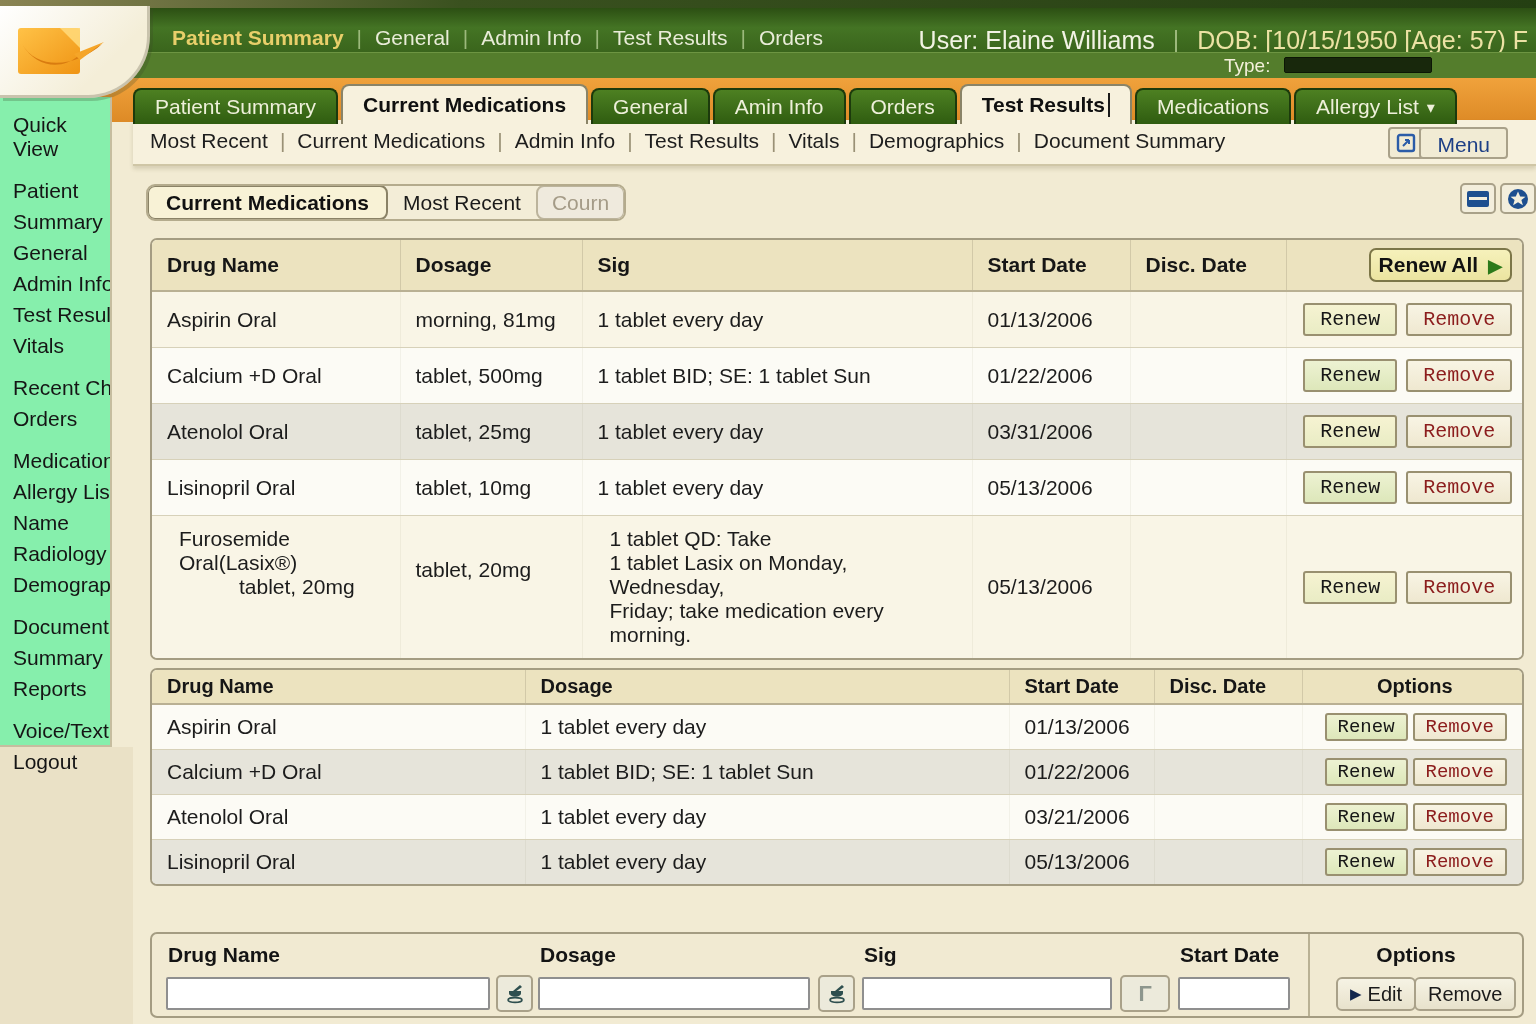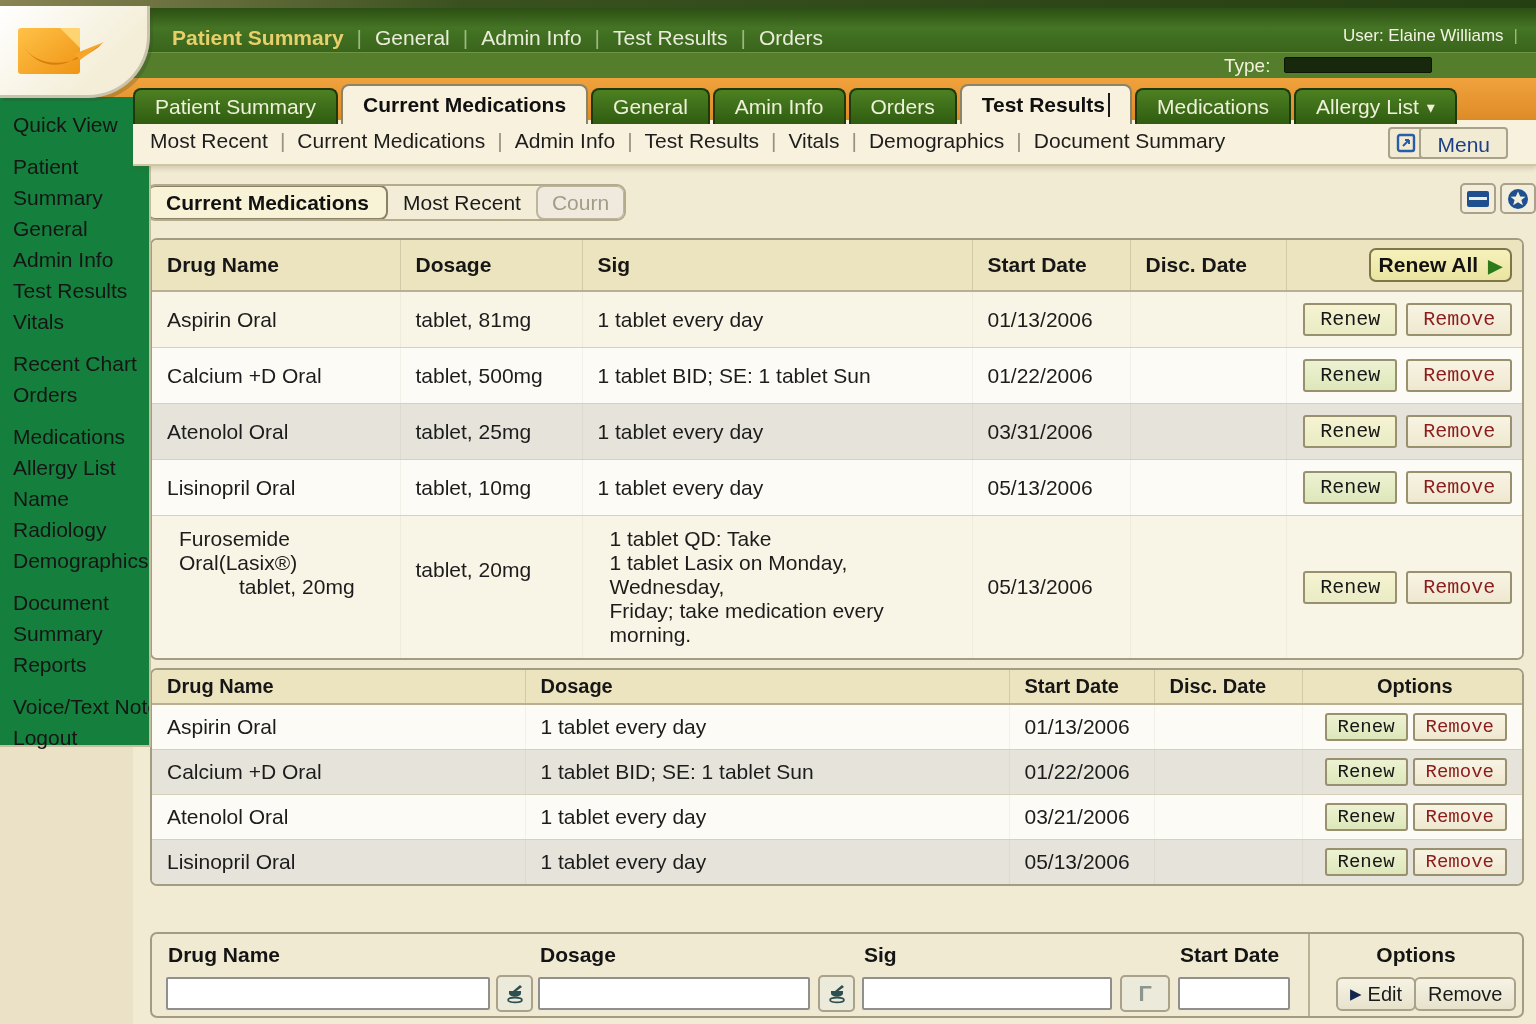--- a/index.html
+++ b/index.html
@@ -9,21 +9,21 @@
 
   
   .topedge { position:absolute; top:0; left:0; width:100%; height:8px;
              background:linear-gradient(90deg,#8a8454,#3a511f 30%,#243f12); }
   .topbar { position:absolute; top:8px; left:0; width:100%; height:44px;
             background:linear-gradient(180deg,#2c4f13 0%,#447424 45%,#3a651c 100%); }
   .topnav { position:absolute; left:172px; top:18px; display:flex; align-items:center;
             font-size:21px; color:#e9ecd8; }
   .topnav .sep { color:#9cb97c; margin:0 13px; font-weight:normal; }
   .topnav .active { color:#e8cf6a; font-weight:bold; }
-  .userinfo { position:absolute; right:8px; top:18px; display:flex; align-items:center; font-size:17px; }
+  .userinfo { position:absolute; right:8px; top:18px; display:flex; align-items:center; font-size:25px;gap:8px; }
   .userinfo .user { color:#f2f3e4; }
   .userinfo .sep { color:#9cb97c; margin:0 10px; }
   .userinfo .dob { color:#ece2a4; }
   .typebar { position:absolute; top:52px; left:0; width:100%; height:26px;
              background:#547d2c; border-top:1px solid #6d9542; }
   .type-label { position:absolute; left:1224px; top:55px; font-size:19px; color:#f3f0da; }
   .type-box { position:absolute; left:1284px; top:57px; width:148px; height:16px;
               background:#18280c; border:1px solid #0c1605; border-radius:2px; }
 
   
@@ -45,22 +45,22 @@
   .subnav-items { position:absolute; left:17px; top:9px; display:flex; align-items:center;
                   font-size:21px; color:#1d1d1d; }
   .subnav-items .sep { color:#9a9176; margin:0 12px; }
   .popout-btn { position:absolute; right:112px; top:7px; width:36px; height:32px; background:#f1ebd4;
                 border:2px solid #a9a189; border-radius:4px; display:flex; align-items:center; justify-content:center; }
   .menu-btn { position:absolute; right:28px; top:7px; height:32px; padding:0 16px; background:#f1ebd4;
               border:2px solid #a9a189; border-radius:4px; color:#1d3f86; font-size:21px;
               display:flex; align-items:flex-end; }
 
   
-  .sidebar { position:absolute; top:97px; left:0; width:151px; height:650px;
-             background:#15803d; border-right:2px solid #c6bd9f; border-bottom:2px solid #c6bd9f; z-index:1; }
+  .sidebar { position:absolute; top:97px; left:0; width:112px; height:650px;
+             background:#86efac; border-right:2px solid #c6bd9f; border-bottom:2px solid #c6bd9f; z-index:1; }
   .below-sidebar { position:absolute; top:747px; left:0; width:133px; height:277px; background:#eae1c6; }
   .qv { padding:16px 0 0 13px; }
   .qv-title { font-size:21px; color:#151515; margin-bottom:14px; }
   .qv ul { list-style:none; }
   .qv li { font-size:21px; color:#151515; line-height:31px; white-space:nowrap; overflow:hidden; cursor:pointer; }
   .qv li.wrap { white-space:normal; width:118px; }
   .qv li.gap { margin-top:11px; }
 
   
   .filterbar { position:absolute; left:146px; top:184px; height:37px; display:flex; align-items:stretch;
@@ -152,20 +152,21 @@
       <span class="sep">|</span>
       <span>Admin Info</span>
       <span class="sep">|</span>
       <span>Test Results</span>
       <span class="sep">|</span>
       <span>Orders</span>
     </div>
     <div class="userinfo">
       <span class="user">User: Elaine Williams</span>
       <span class="sep">|</span>
+      <span class="dob">DOB: [10/15/1950 [Age: 57) F</span>
     </div>
   </div>
   <div class="typebar"></div>
   <div class="type-label">Type:</div>
   <div class="type-box"></div>
 
   <div class="orangebar"></div>
   <div class="tabs">
     <div class="tab green">
         <span>Patient Summary</span>
@@ -300,21 +301,21 @@
           <th>Start Date</th>
           <th>Disc. Date</th>
           <th>
             <button class="renew-all"><span>Renew All</span><span class="arrow">▶</span></button>
           </th>
         </tr>
       </thead>
       <tbody>
         <tr class="r-cream">
           <td>Aspirin Oral</td>
-          <td>tablet, 81mg</td>
+          <td>morning, 81mg</td>
           <td class="sig">1 tablet every day</td>
           <td>01/13/2006</td>
           <td></td>
           <td class="actions"><button class="btn renew">Renew</button><button class="btn remove">Remove</button></td>
         </tr>
         <tr class="r-white">
           <td>Calcium +D Oral</td>
           <td>tablet, 500mg</td>
           <td class="sig">1 tablet BID; SE: 1 tablet Sun</td>
           <td>01/22/2006</td>

